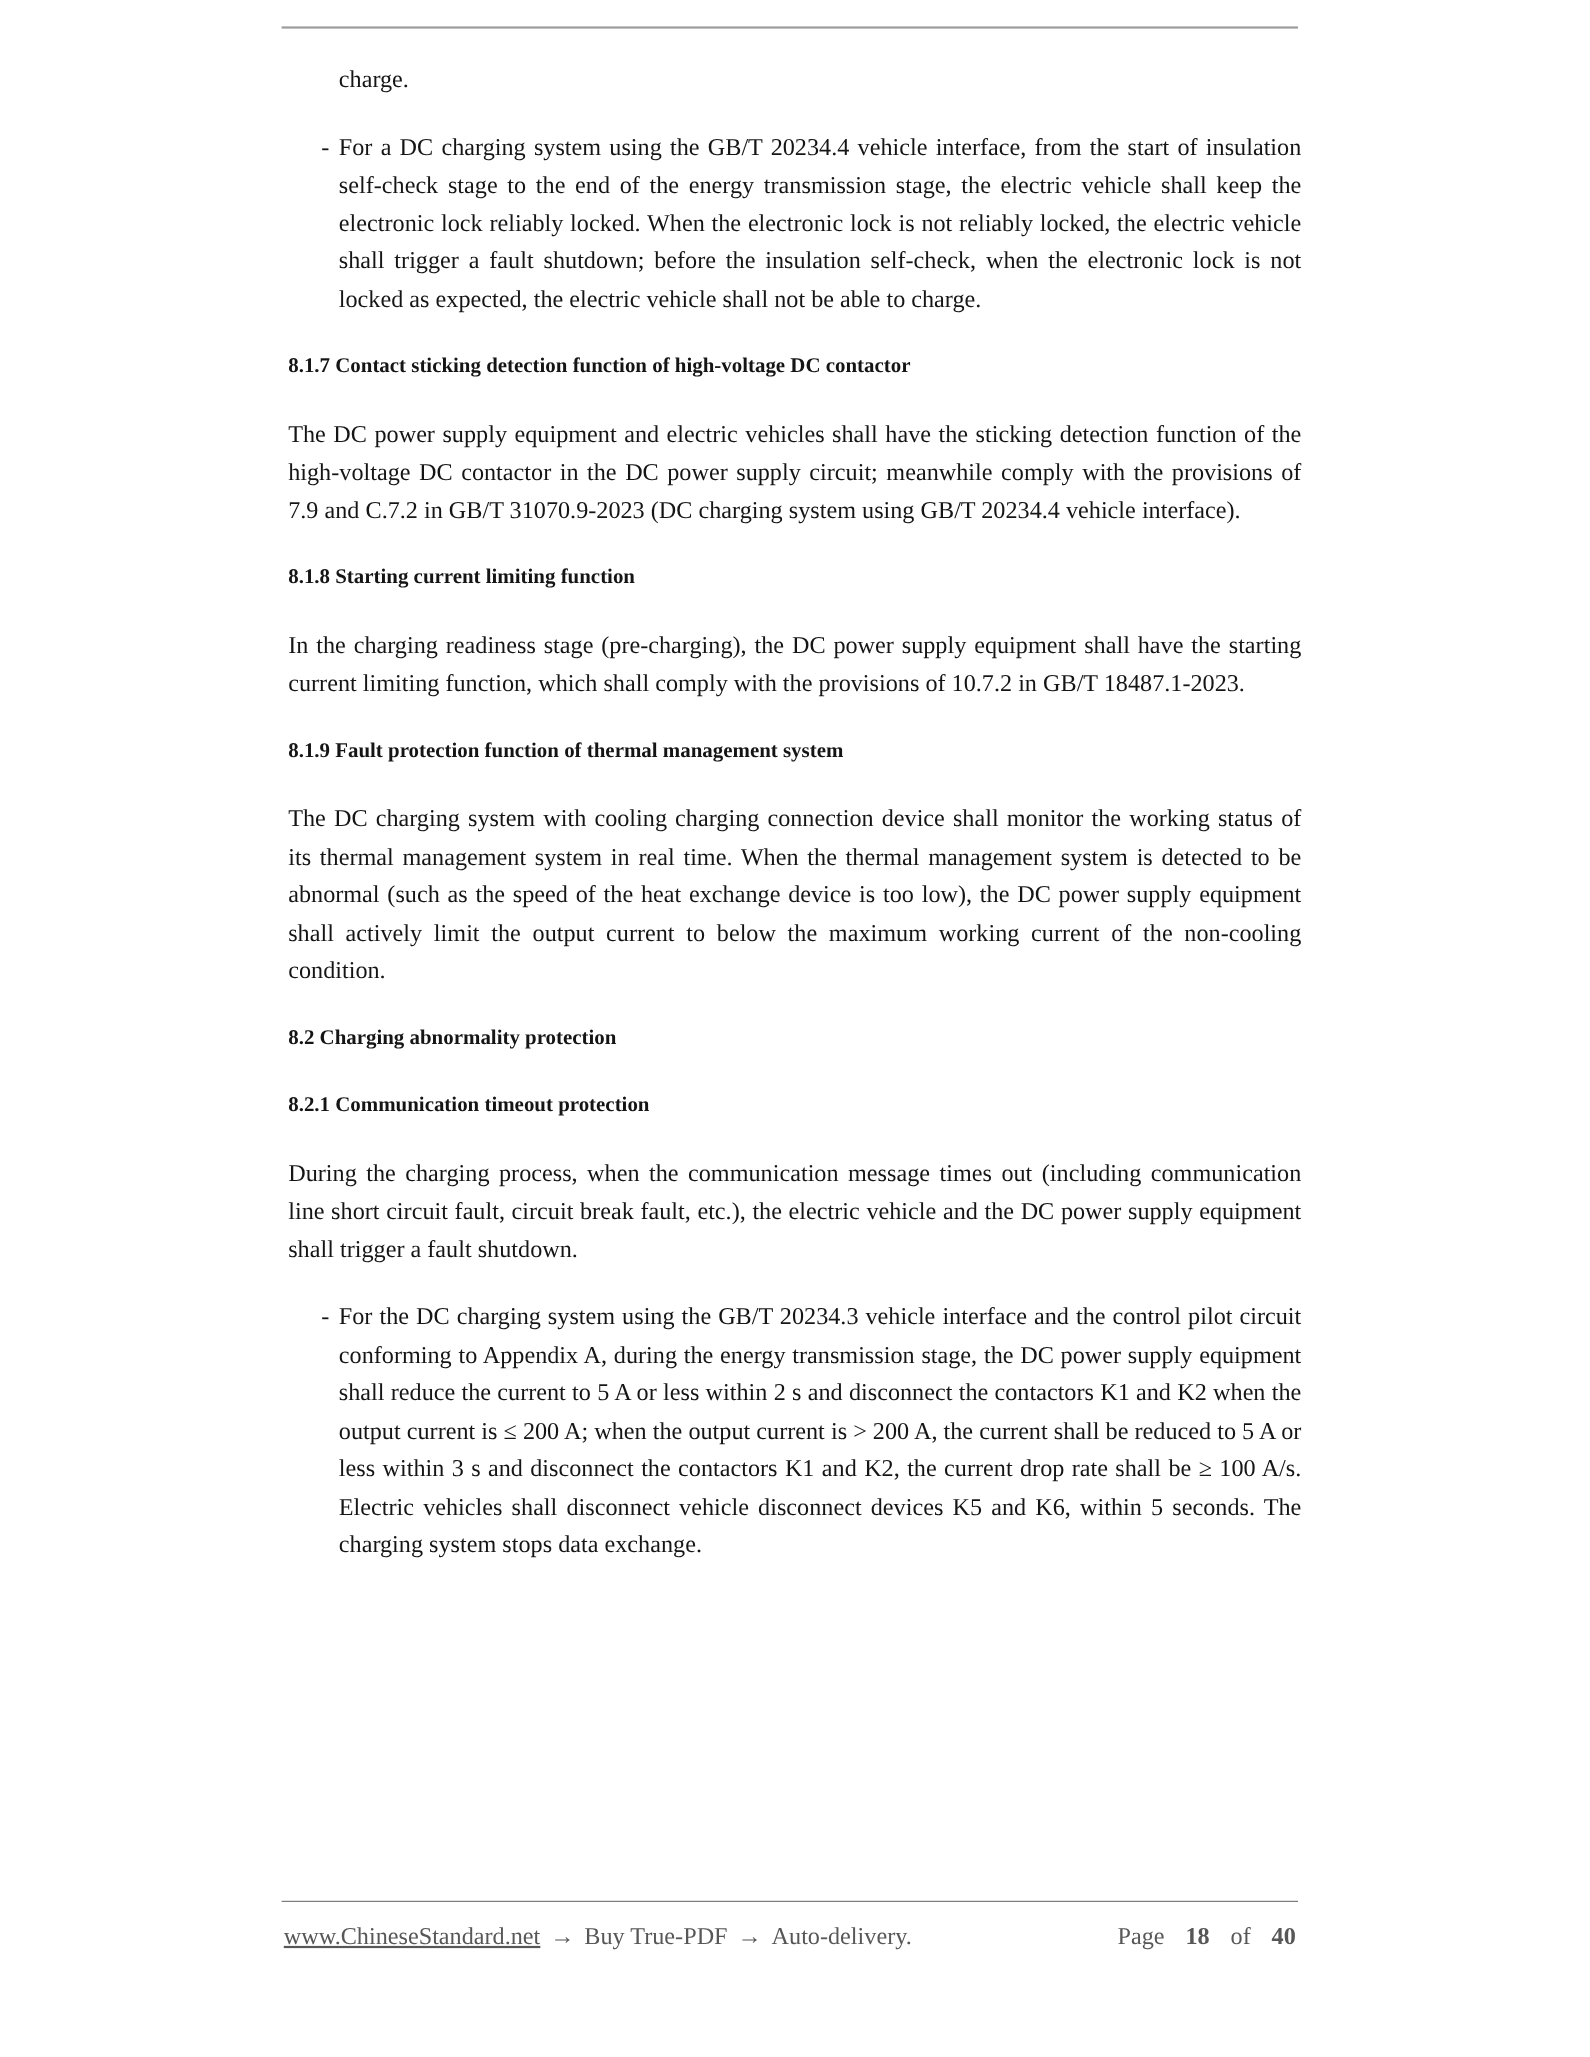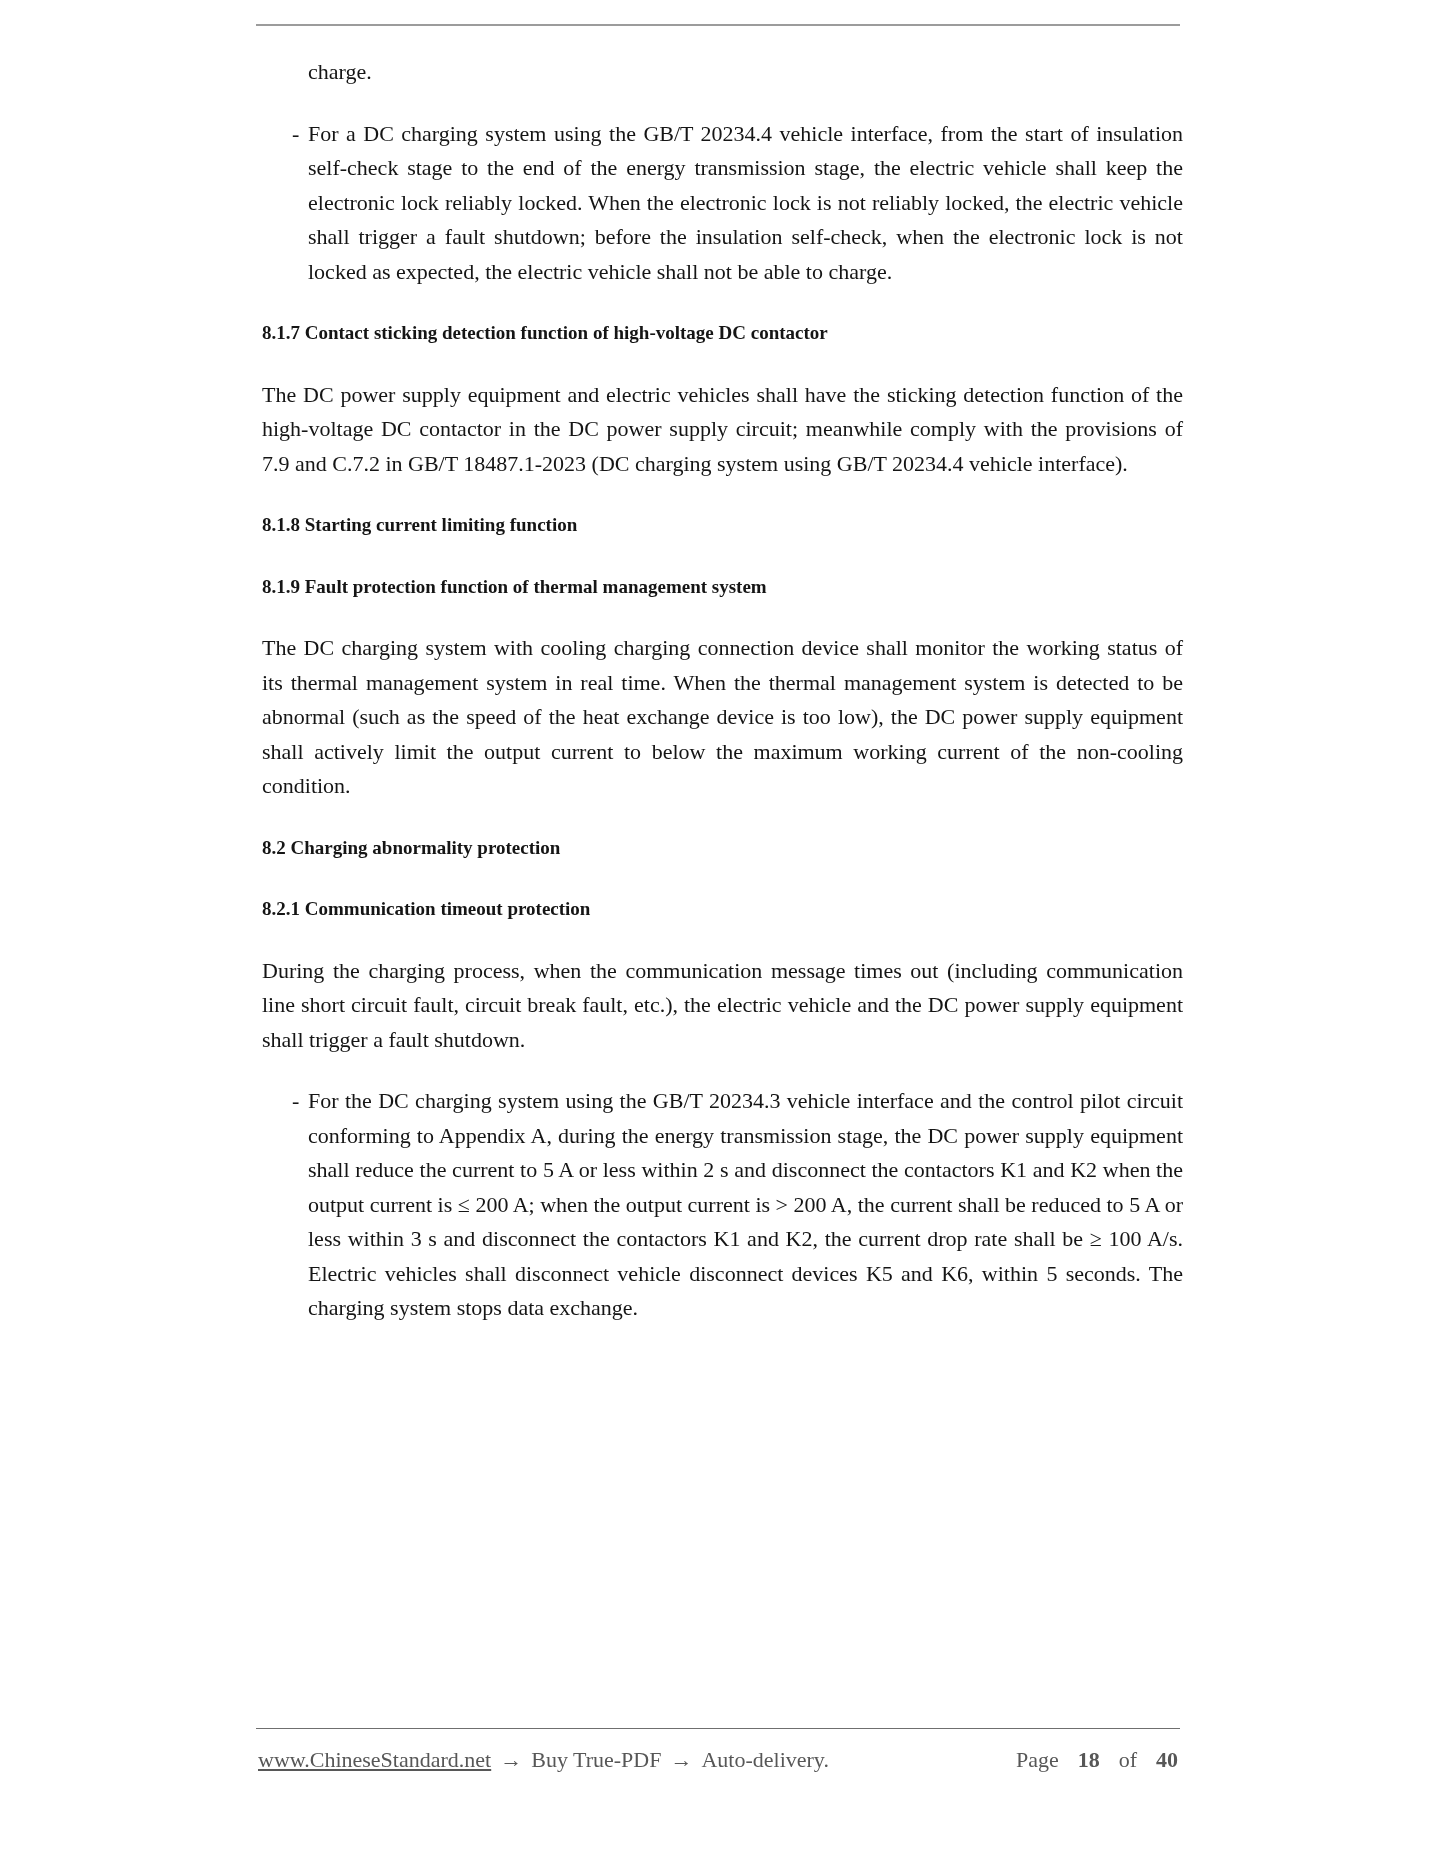--- a/index.html
+++ b/index.html
@@ -97,24 +97,25 @@
 
     <div class="block indent">charge.</div>
 
     <div class="block indent">
       <span class="marker">-</span>
       <span>For a DC charging system using the GB/T 20234.4 vehicle interface, from the start of insulation self-check stage to the end of the energy transmission stage, the electric vehicle shall keep the electronic lock reliably locked. When the electronic lock is not reliably locked, the electric vehicle shall trigger a fault shutdown; before the insulation self-check, when the electronic lock is not locked as expected, the electric vehicle shall not be able to charge.</span>
     </div>
 
     <h3 class="block heading">8.1.7 Contact sticking detection function of high-voltage DC contactor</h3>
 
-    <div class="block">The DC power supply equipment and electric vehicles shall have the sticking detection function of the high-voltage DC contactor in the DC power supply circuit; meanwhile comply with the provisions of 7.9 and C.7.2 in GB/T 18487.1-2023 (DC charging system using GB/T 20234.4 vehicle interface).</div>
+    <div class="block">The DC power supply equipment and electric vehicles shall have the sticking detection function of the high-voltage DC contactor in the DC power supply circuit; meanwhile comply with the provisions of 7.9 and C.7.2 in GB/T 31070.9-2023 (DC charging system using GB/T 20234.4 vehicle interface).</div>
 
     <h3 class="block heading">8.1.8 Starting current limiting function</h3>
 
+    <div class="block">In the charging readiness stage (pre-charging), the DC power supply equipment shall have the starting current limiting function, which shall comply with the provisions of 10.7.2 in GB/T 18487.1-2023.</div>
 
     <h3 class="block heading">8.1.9 Fault protection function of thermal management system</h3>
 
     <div class="block">The DC charging system with cooling charging connection device shall monitor the working status of its thermal management system in real time. When the thermal management system is detected to be abnormal (such as the speed of the heat exchange device is too low), the DC power supply equipment shall actively limit the output current to below the maximum working current of the non-cooling condition.</div>
 
     <h3 class="block heading">8.2 Charging abnormality protection</h3>
 
     <h3 class="block heading">8.2.1 Communication timeout protection</h3>
 
     <div class="block">During the charging process, when the communication message times out (including communication line short circuit fault, circuit break fault, etc.), the electric vehicle and the DC power supply equipment shall trigger a fault shutdown.</div>

